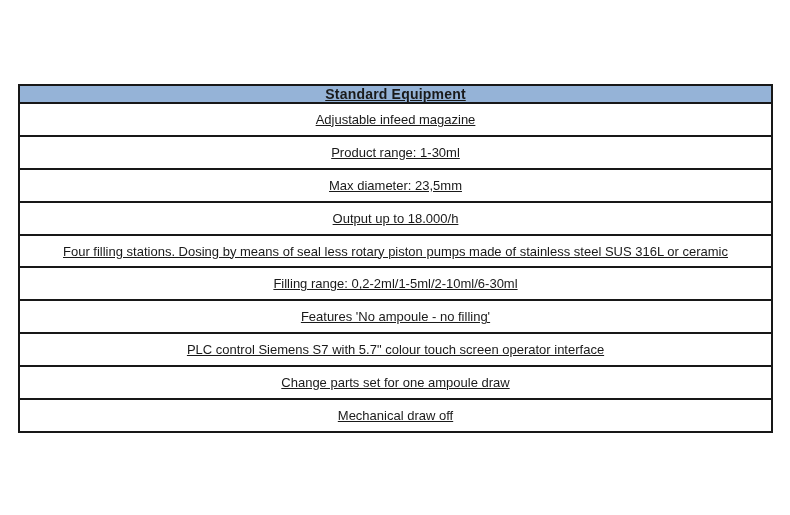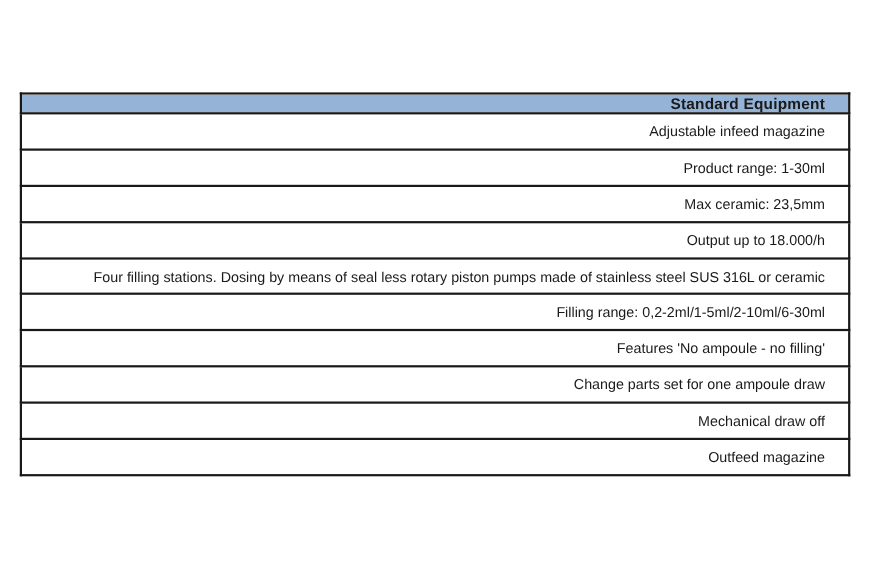--- a/index.html
+++ b/index.html
@@ -20,26 +20,27 @@
     top: 84px;
     width: 755px;
     height: 349px;
     border-collapse: collapse;
     table-layout: fixed;
     border: 2px solid var(--border, #181818);
   }
   table.spec th,
   table.spec td {
     border: 2px solid var(--border, #181818);
-    text-align: right;
+    text-align: center;
     vertical-align: middle;
-    padding: 0 21px;
+    padding: 0 0;
     color: var(--text, #1a1a1a);
     white-space: nowrap;
     overflow: hidden;
+    text-decoration: underline;
   }
   table.spec th {
     background: var(--header-bg, #95b3d7);
     font-size: 14px;
     font-weight: bold;
     letter-spacing: 0.2px;
   }
   table.spec td {
     background: #ffffff;
     font-size: 13px;
@@ -57,37 +58,37 @@
     </tr>
   </thead>
   <tbody>
     <tr>
         <td>Adjustable infeed magazine</td>
       </tr>
     <tr>
         <td>Product range: 1-30ml</td>
       </tr>
     <tr>
-        <td>Max ceramic: 23,5mm</td>
+        <td>Max diameter: 23,5mm</td>
       </tr>
     <tr>
         <td>Output up to 18.000/h</td>
       </tr>
     <tr>
         <td>Four filling stations. Dosing  by means of seal less rotary piston pumps made of stainless steel SUS 316L or ceramic</td>
       </tr>
     <tr>
         <td>Filling range: 0,2-2ml/1-5ml/2-10ml/6-30ml</td>
       </tr>
     <tr>
         <td>Features 'No ampoule - no filling'</td>
       </tr>
     <tr>
+        <td>PLC control Siemens S7 with 5.7" colour touch screen operator interface</td>
+      </tr>
+    <tr>
         <td>Change parts set for one ampoule draw</td>
       </tr>
     <tr>
         <td>Mechanical draw off</td>
       </tr>
-    <tr>
-        <td>Outfeed magazine</td>
-      </tr>
   </tbody>
 </table>
 
 </body></html>

